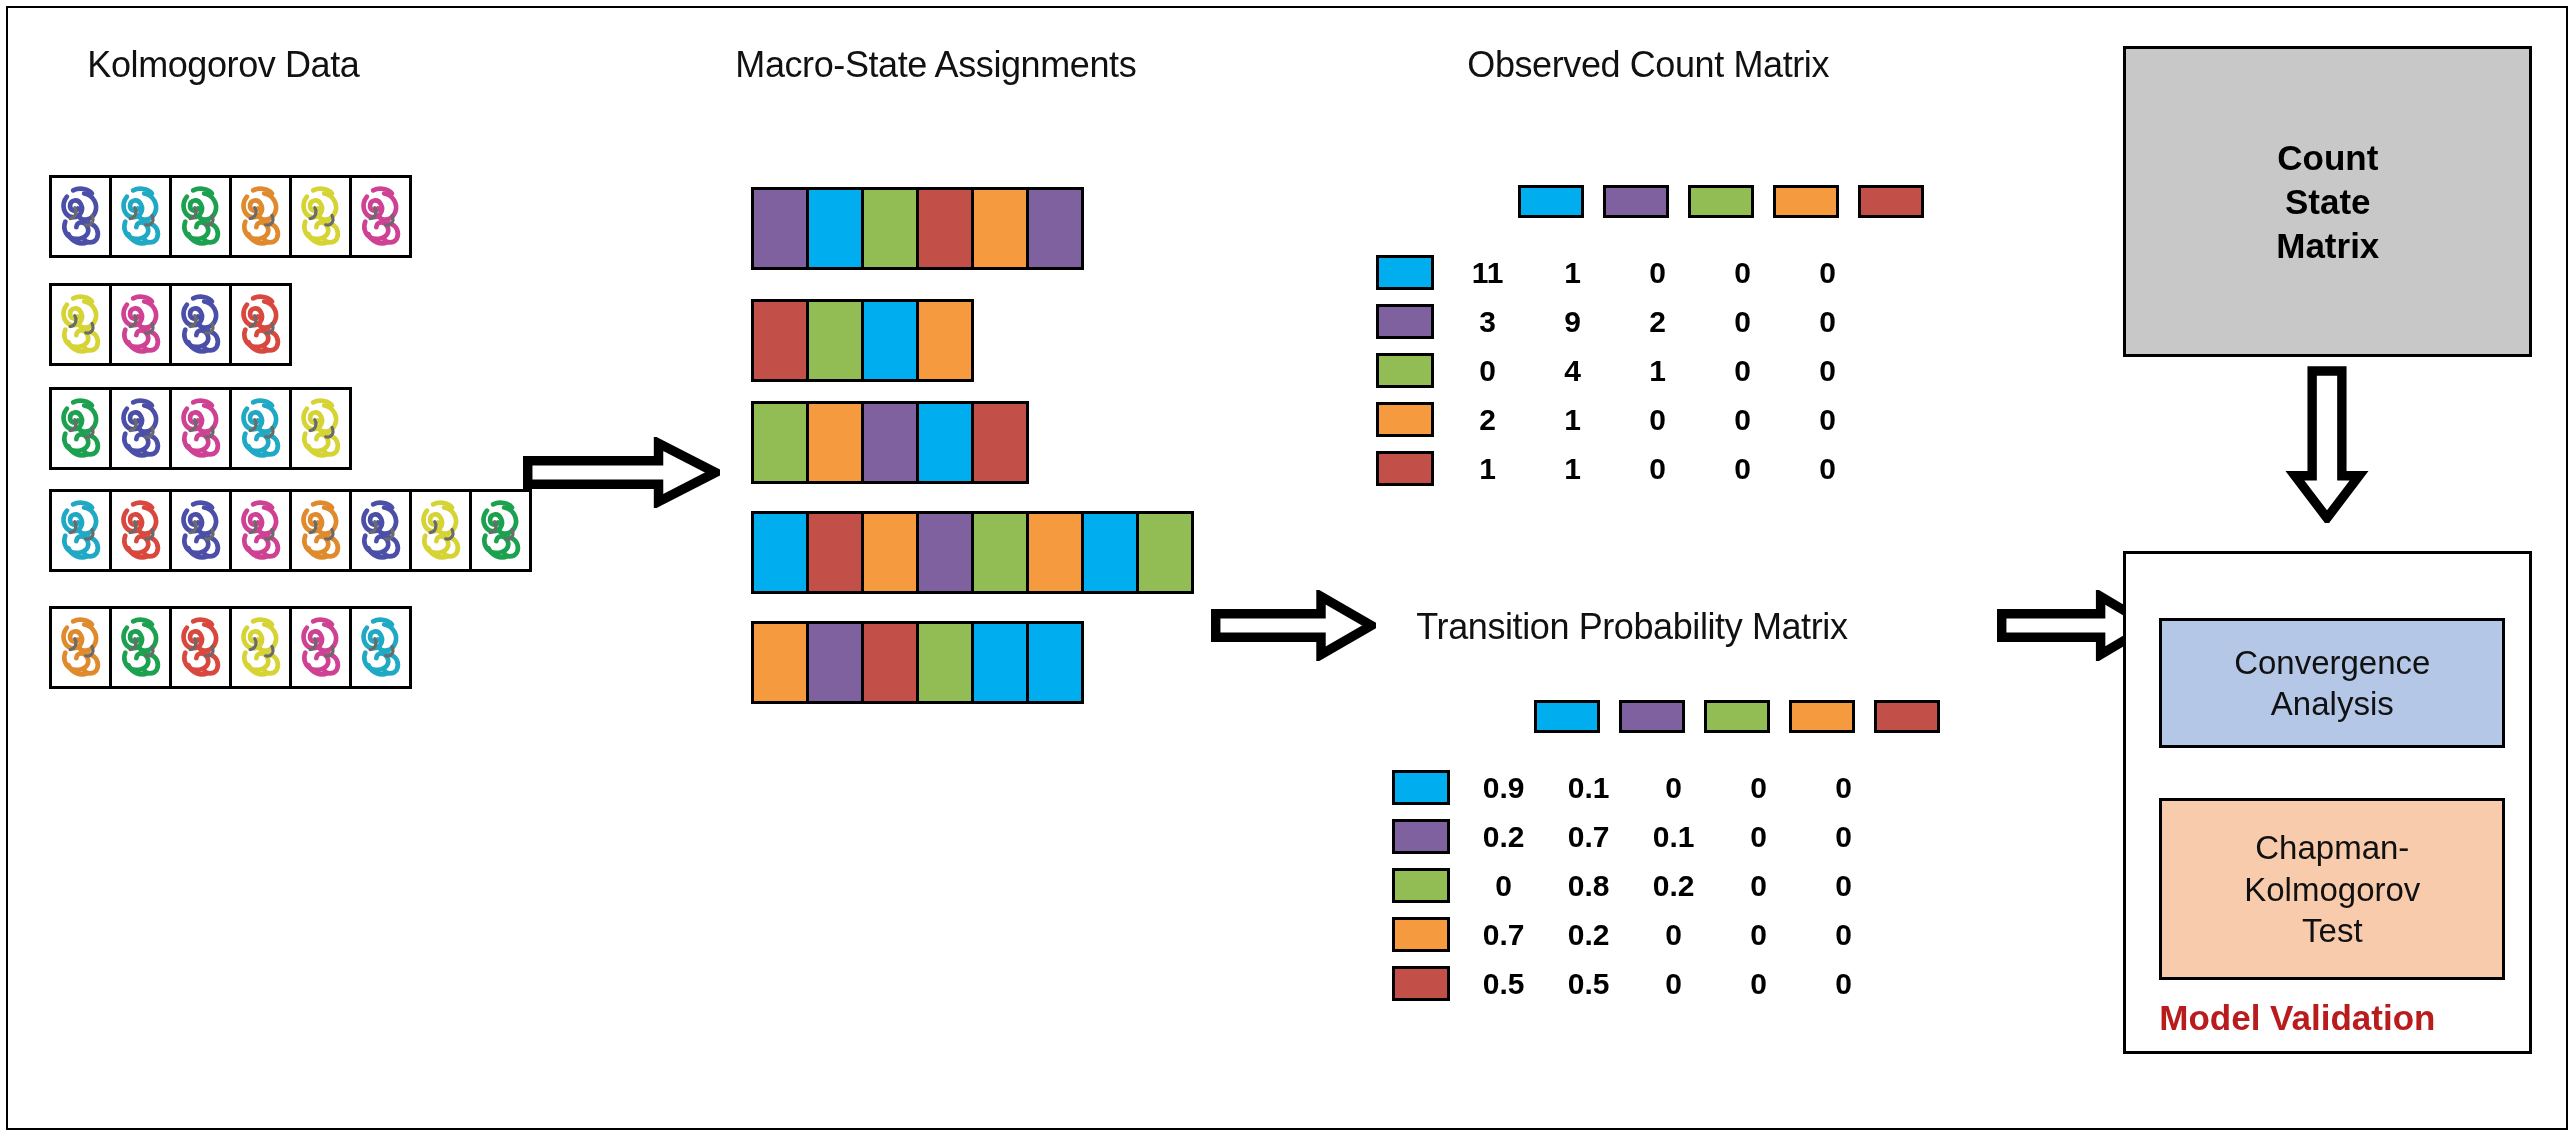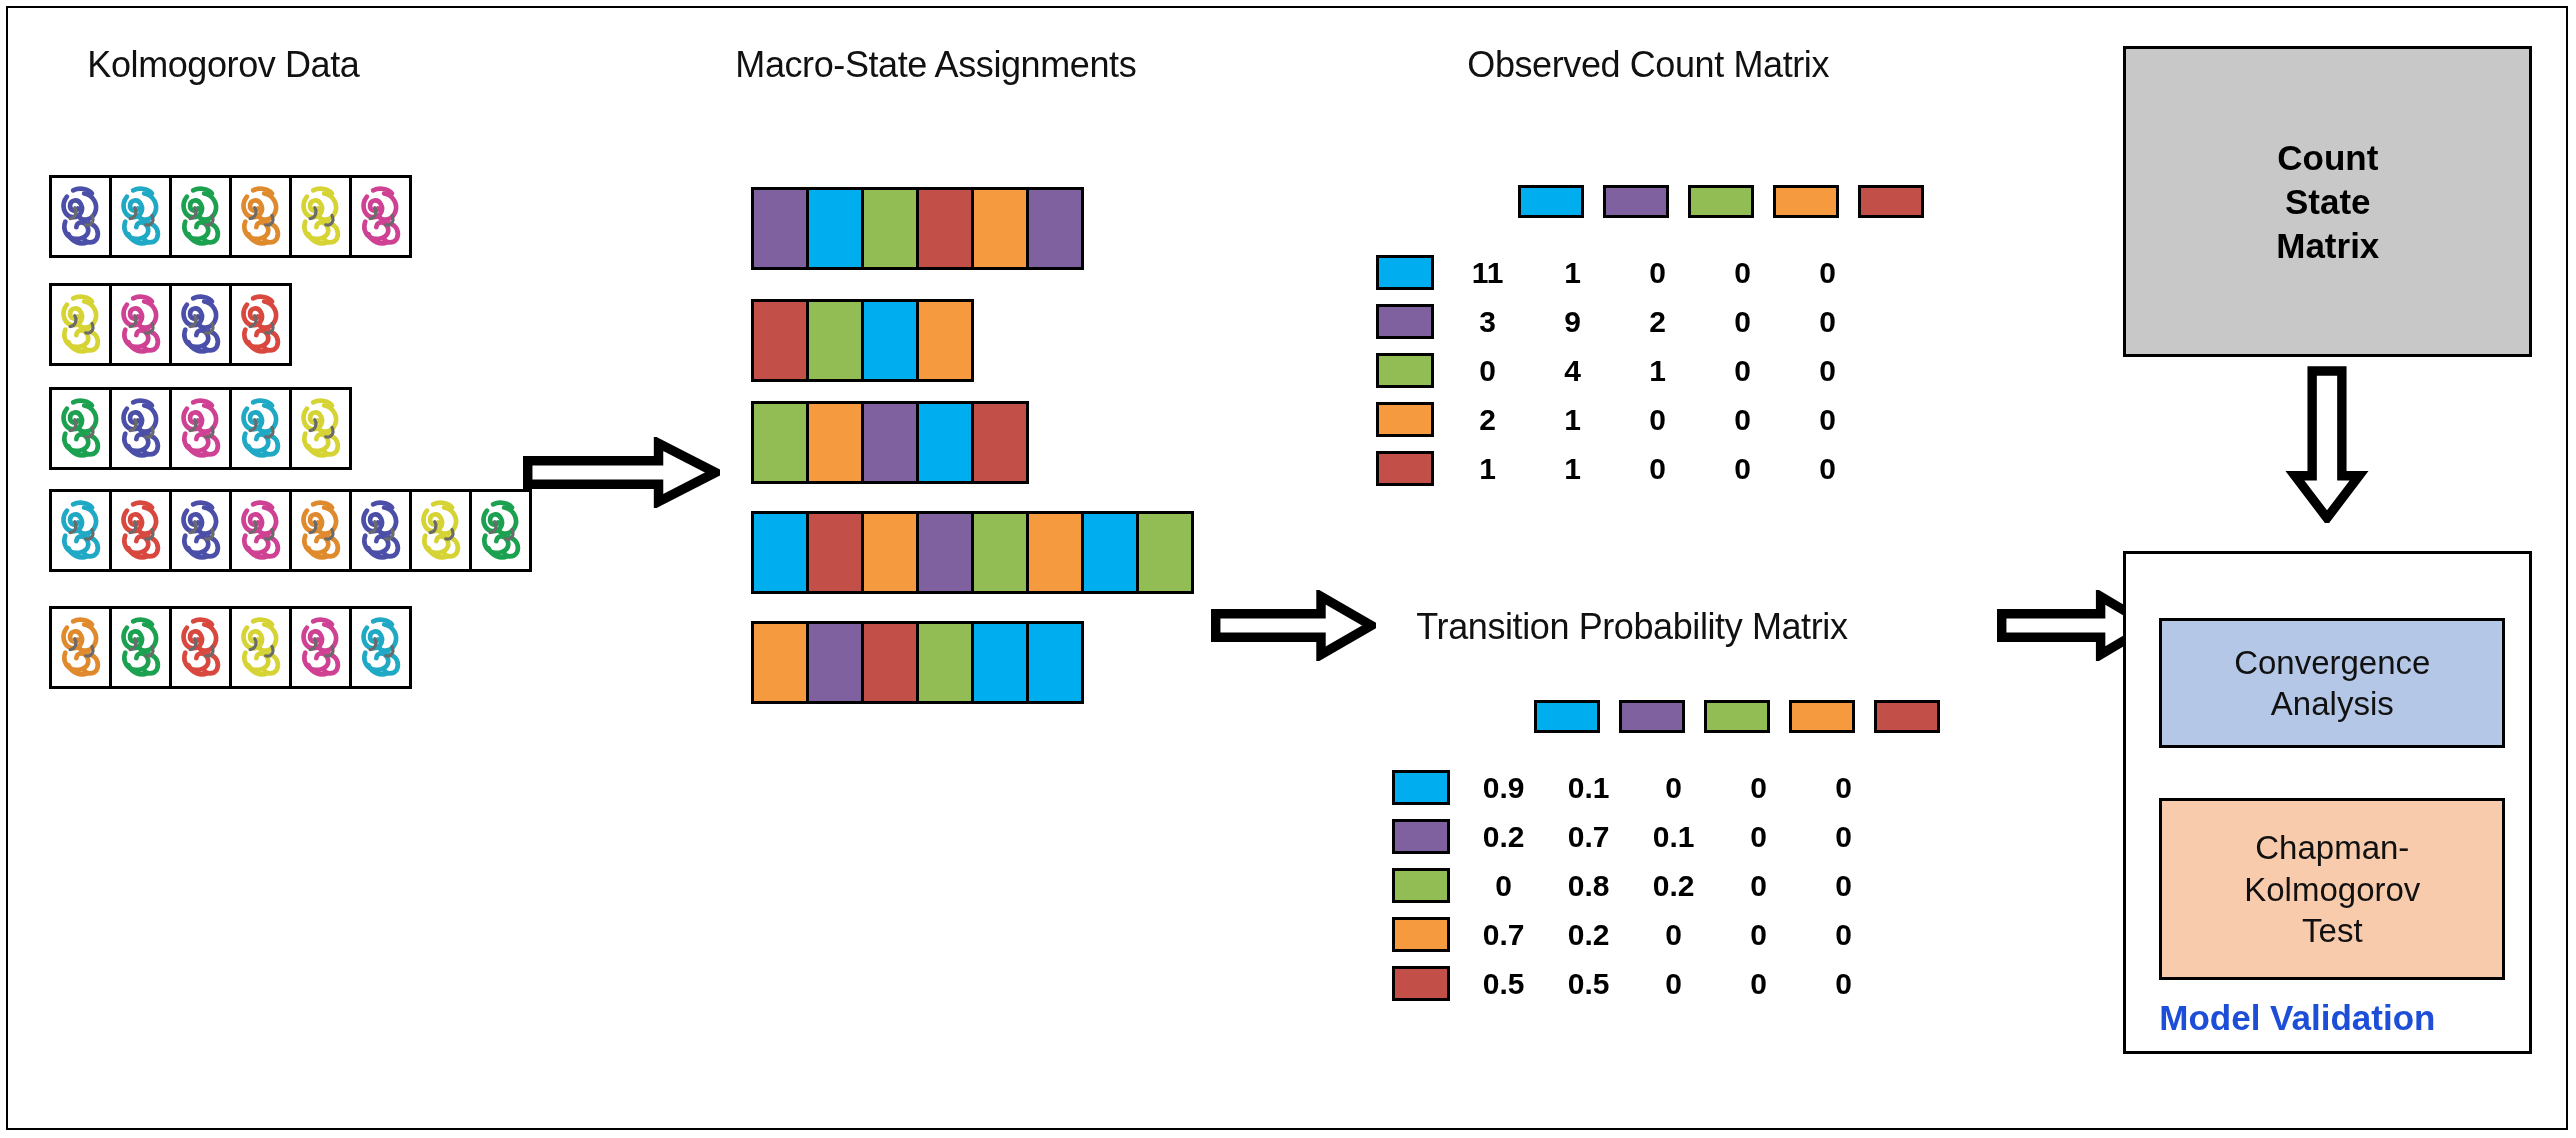--- a/index.html
+++ b/index.html
@@ -45,21 +45,21 @@
     display:flex; flex-direction:column; align-items:center; justify-content:center;
   }
   .panel-msm span{ font-size:35px; font-weight:bold; color:#000; line-height:1.25; display:block;}
 
   .panel-val{
     position:absolute; background:#fff; border:3.1px solid #000; box-sizing:border-box;
   }
   .vbox{ position:absolute; border:3.1px solid #000; box-sizing:border-box;
          display:flex; align-items:center; justify-content:center; text-align:center;
          font-size:33px; color:#111; line-height:1.25;}
-  .vlabel{ position:absolute; font-size:35px; font-weight:bold; color:#1d4ed8; white-space:nowrap;}
+  .vlabel{ position:absolute; font-size:35px; font-weight:bold; color:#b91c1c; white-space:nowrap;}
 
   .arrow{ position:absolute; }
 </style>
 </head>
 <body>
 
 <div id="figure">
 
   <div class="col-title" style="left:79px; top:36px;">Kolmogorov Data</div>
 

